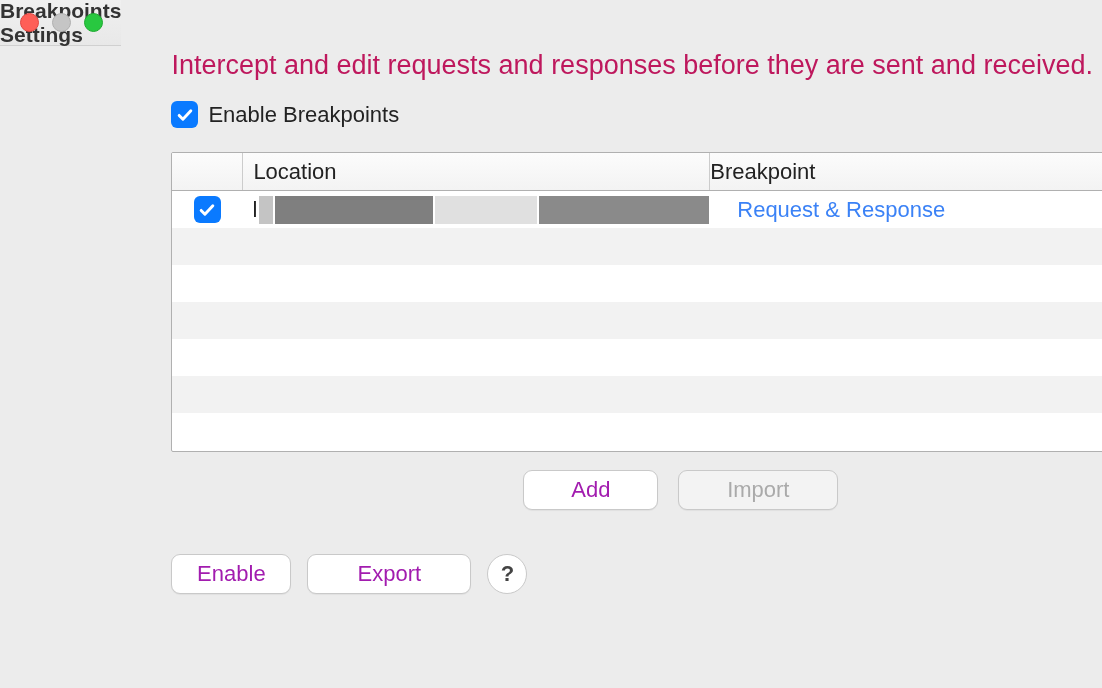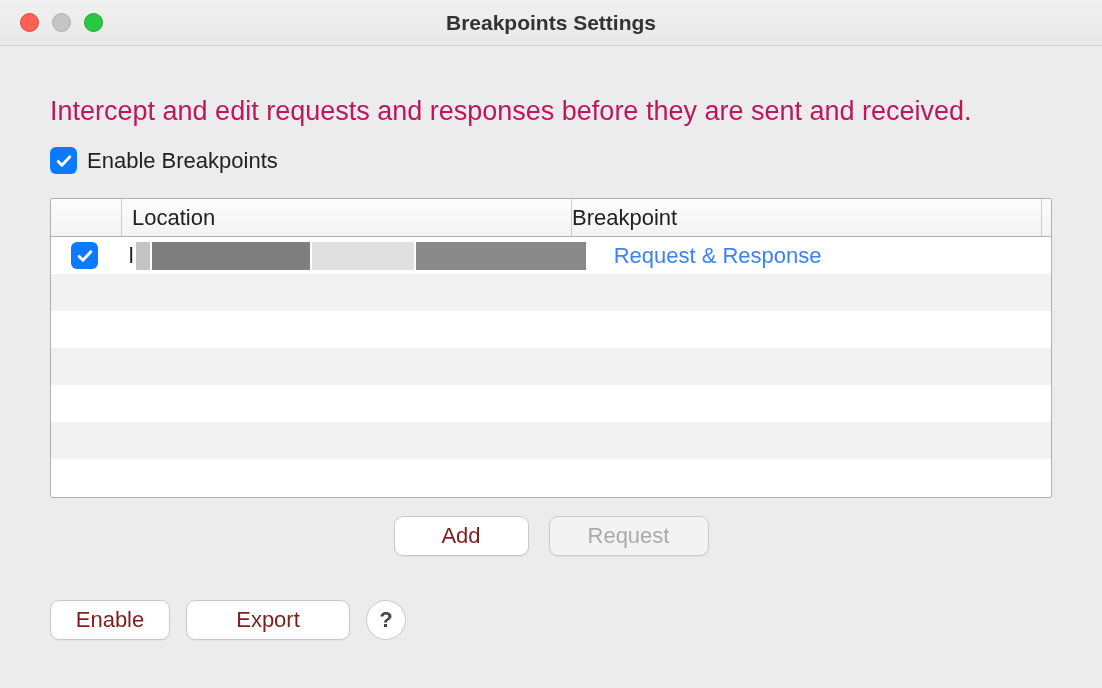--- a/index.html
+++ b/index.html
@@ -12,21 +12,21 @@
       background: #ececec;
       width: 1102px;
       height: 688px;
       overflow: hidden;
     }
     .window {
       width: 100%;
       height: 100%;
       background: #ececec;
       display: flex;
-      flex-direction: column;
+      flex-direction: row;
     }
     .titlebar {
       height: 46px;
       display: flex;
       align-items: center;
       position: relative;
       border-bottom: 1px solid #d0d0d0;
       background: linear-gradient(to bottom, #f0f0f0, #e8e8e8);
     }
     .traffic-lights {
@@ -188,21 +188,21 @@
       justify-content: center;
       gap: 20px;
       margin-top: 18px;
     }
     .btn {
       height: 40px;
       border-radius: 9px;
       background: #fff;
       border: 1px solid #c9c9c9;
       font-size: 22px;
-      color: #7f1d1d;
+      color: #a21caf;
       cursor: pointer;
       display: flex;
       align-items: center;
       justify-content: center;
       box-shadow: 0 1px 1px rgba(0,0,0,0.05);
     }
     .btn-add { width: 135px; }
     .btn-remove { width: 160px; color: #aaa; background: #f3f3f3; cursor: default; }
     .footer {
       display: flex;
@@ -310,21 +310,21 @@
         <div class="table-row"></div>
         <div class="table-row"></div>
         <div class="table-row"></div>
         <div class="table-row"></div>
         <div class="table-row"></div>
       </div>
     </div>
 
     <div class="buttons-row-1">
       <button class="btn btn-add">Add</button>
-      <button class="btn btn-remove">Request</button>
+      <button class="btn btn-remove">Import</button>
     </div>
 
     <div class="footer">
       <div class="footer-left">
         <button class="btn btn-import">Enable</button>
         <button class="btn btn-export">Export</button>
         <button class="btn-help">?</button>
       </div>
     </div>
   </div>

